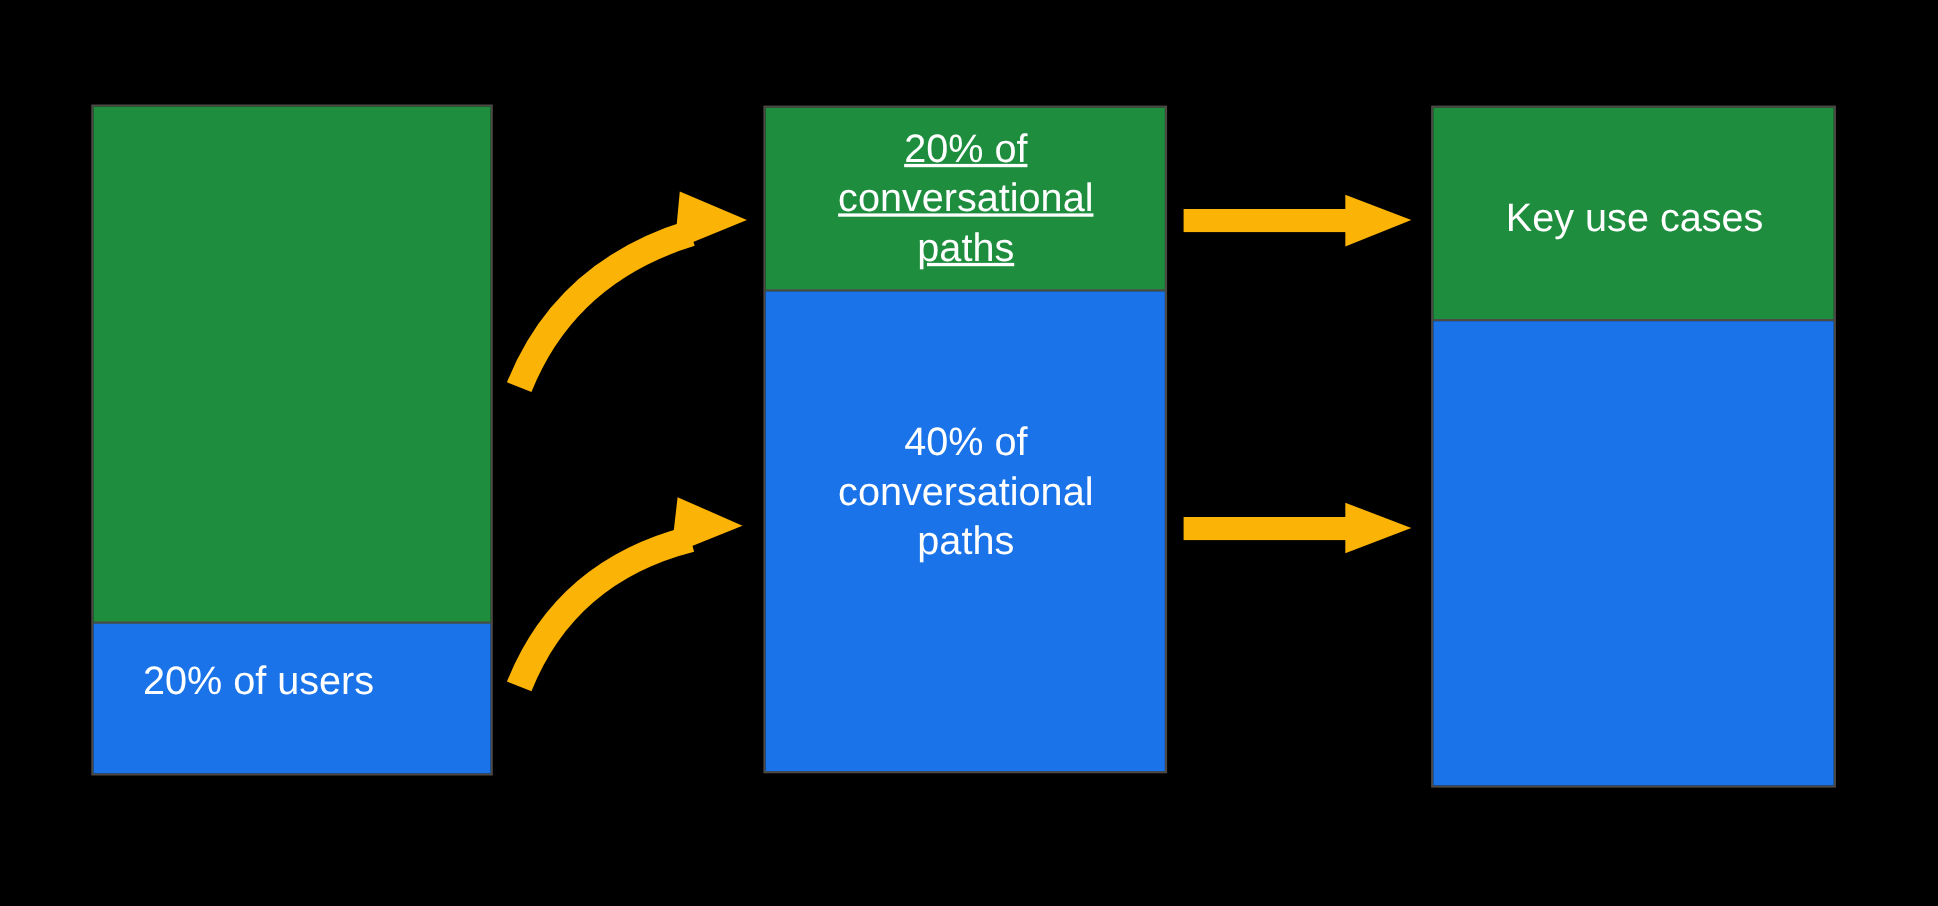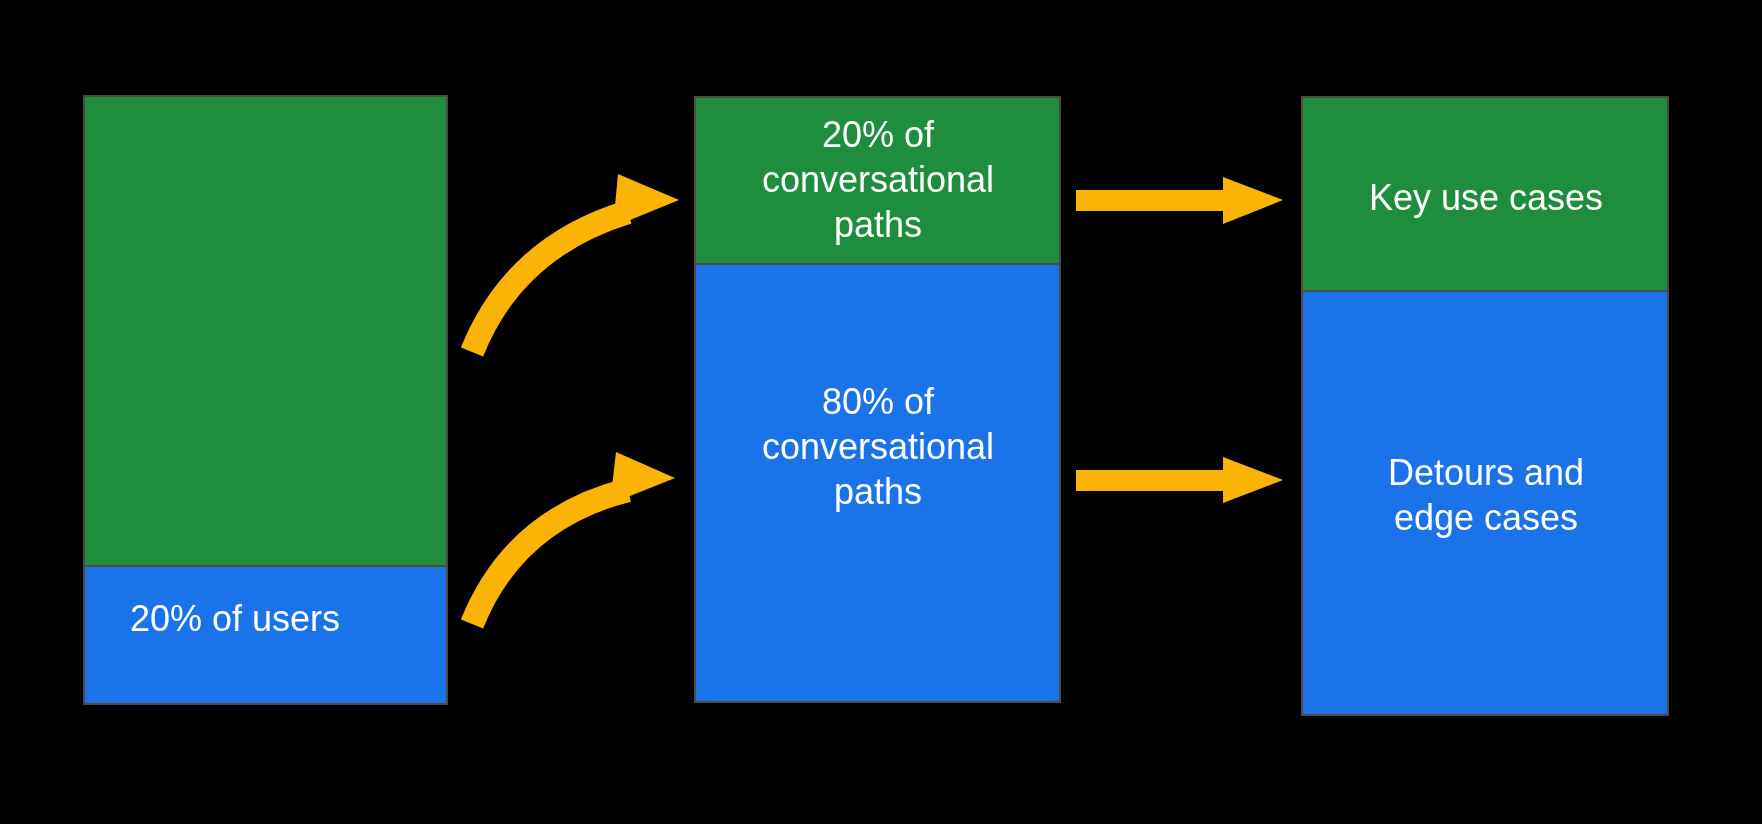--- a/index.html
+++ b/index.html
@@ -23,21 +23,21 @@
   .col-paths .seg.green{height:165px;}
   .col-cases .seg.green{height:192px;}
   .label{
     position:absolute;color:var(--text);
     font-size:36px;line-height:45px;font-weight:500;
     text-align:center;white-space:pre-line;
     display:flex;align-items:center;justify-content:center;
   }
   .lbl-users-80{left:85px;top:312px;width:300px;height:45px;}
   .lbl-users-20{left:85px;top:596px;width:300px;height:45px;}
-  .lbl-paths-20{left:708px;top:112px;width:340px;height:135px;}
+  .lbl-paths-20{left:708px;top:112px;width:340px;height:135px;text-decoration:underline;}
   .lbl-paths-80{left:708px;top:379px;width:340px;height:135px;}
   .lbl-cases-key{left:1316px;top:175px;width:340px;height:45px;}
   .lbl-cases-detours{left:1316px;top:450px;width:340px;height:90px;}
   .overlay{position:absolute;left:0;top:0;width:1762px;height:824px;pointer-events:none;}
   .arrow-stroke{stroke:var(--arrow);stroke-width:24px;fill:none;stroke-linecap:butt;}
   .arrow-fill{fill:var(--arrow);}
   .shaft{fill:var(--arrow);}
 </style>
 </head>
 <body style="background: rgb(0, 0, 0);">
@@ -56,26 +56,24 @@
 
   <div class="col col-cases">
     <div class="seg green"></div>
     <div class="seg blue"></div>
   </div>
 
   <div class="label lbl-users-20">20% of users</div>
   <div class="label lbl-paths-20">20% of
 conversational
 paths</div>
-  <div class="label lbl-paths-80">80% of
+  <div class="label lbl-paths-80">40% of
 conversational
 paths</div>
   <div class="label lbl-cases-key">Key use cases</div>
-  <div class="label lbl-cases-detours">Detours and
-edge cases</div>
 
   <svg class="overlay" viewBox="0 0 1762 824" xmlns="http://www.w3.org/2000/svg">
 
     <g>
       <path class="arrow-stroke" d="M 472 352 Q 514 247 628 212"></path>
       <polygon class="arrow-fill" points="618,174 679,200 613,227"></polygon>
     </g>
 
     <g>
       <path class="arrow-stroke" d="M 472 624 Q 514 519 628 490"></path>

